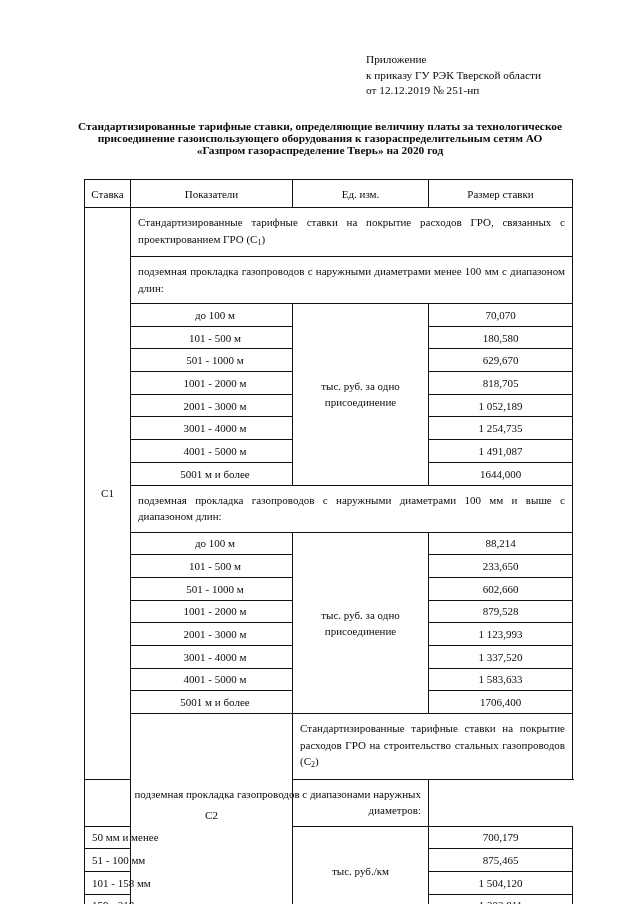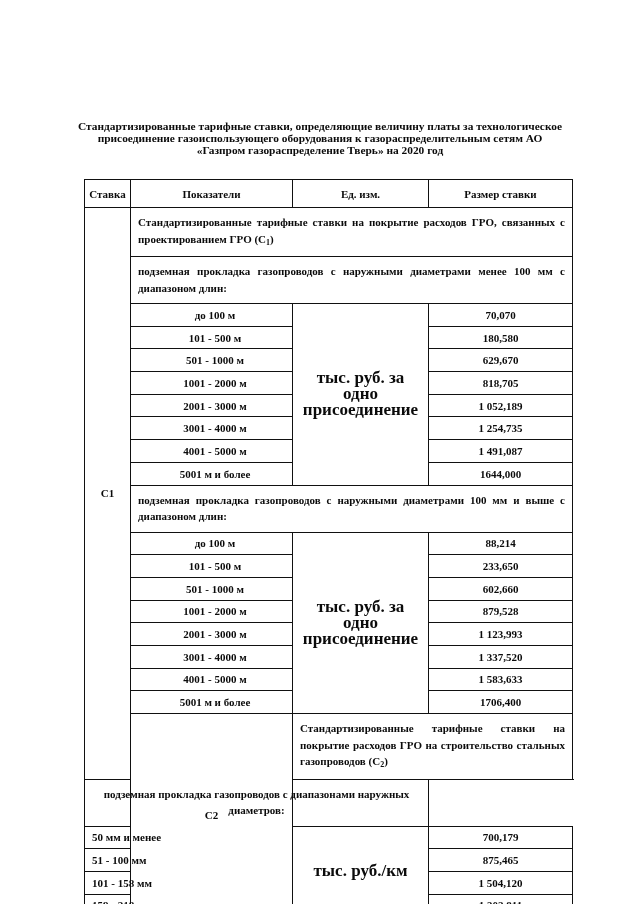--- a/index.html
+++ b/index.html
@@ -54,37 +54,37 @@
     top: 179px;
     width: 488px;
     border-collapse: collapse;
     table-layout: fixed;
     font-size: 11px;
   }
   .tariff-table td, .tariff-table th {
     border: 1px solid #111;
     padding: 0;
     vertical-align: middle;
-    font-weight: bold;
+    font-weight: normal;
   }
 
   col.c-stavka   { width: 46px; }
   col.c-pokaz    { width: 162px; }
   col.c-edizm    { width: 136px; }
   col.c-razmer   { width: 144px; }
 
   thead td {
     text-align: center;
     height: 27px;
     font-size: 11px;
   }
 
   
   td.section-desc {
-    text-align: center;
+    text-align: right;
     padding: 6px 7px 7px 7px;
     line-height: 16.5px;
     font-size: 11px;
   }
   td.section-desc.justify {
     text-align: justify;
     text-align-last: left;
   }
 
   
@@ -92,21 +92,21 @@
     text-align: center;
     padding: 0 0 0 7px;
     height: 21.7px;
     font-size: 11px;
     white-space: nowrap;
   }
   
   td.unit {
     text-align: center;
     line-height: 16px;
-    font-size: 17px;
+    font-size: 11px;
     padding: 0 6px;
     margin-left: 32px;
   }
   
   td.value {
     text-align: center;
     height: 21.7px;
     font-size: 11px;
     white-space: nowrap;
     margin-left: 16px;
@@ -117,20 +117,25 @@
     font-size: 11px;
   }
 
   sub { font-size: 8px; vertical-align: baseline; position: relative; top: 2px; }
 </style>
 </head>
 <body>
 
 <div class="page">
 
+  <div class="doc-header">
+    <div>Приложение</div>
+    <div>к приказу ГУ РЭК Тверской области</div>
+    <div>от 12.12.2019 № 251-нп</div>
+  </div>
 
   <div class="doc-title">
     <span>Стандартизированные тарифные ставки, определяющие величину платы за</span>
     <span>технологическое присоединение газоиспользующего оборудования к</span>
     <span>газораспределительным сетям АО «Газпром газораспределение Тверь» на 2020 год</span>
   </div>
 
   <table class="tariff-table">
     <colgroup>
       <col class="c-stavka">

